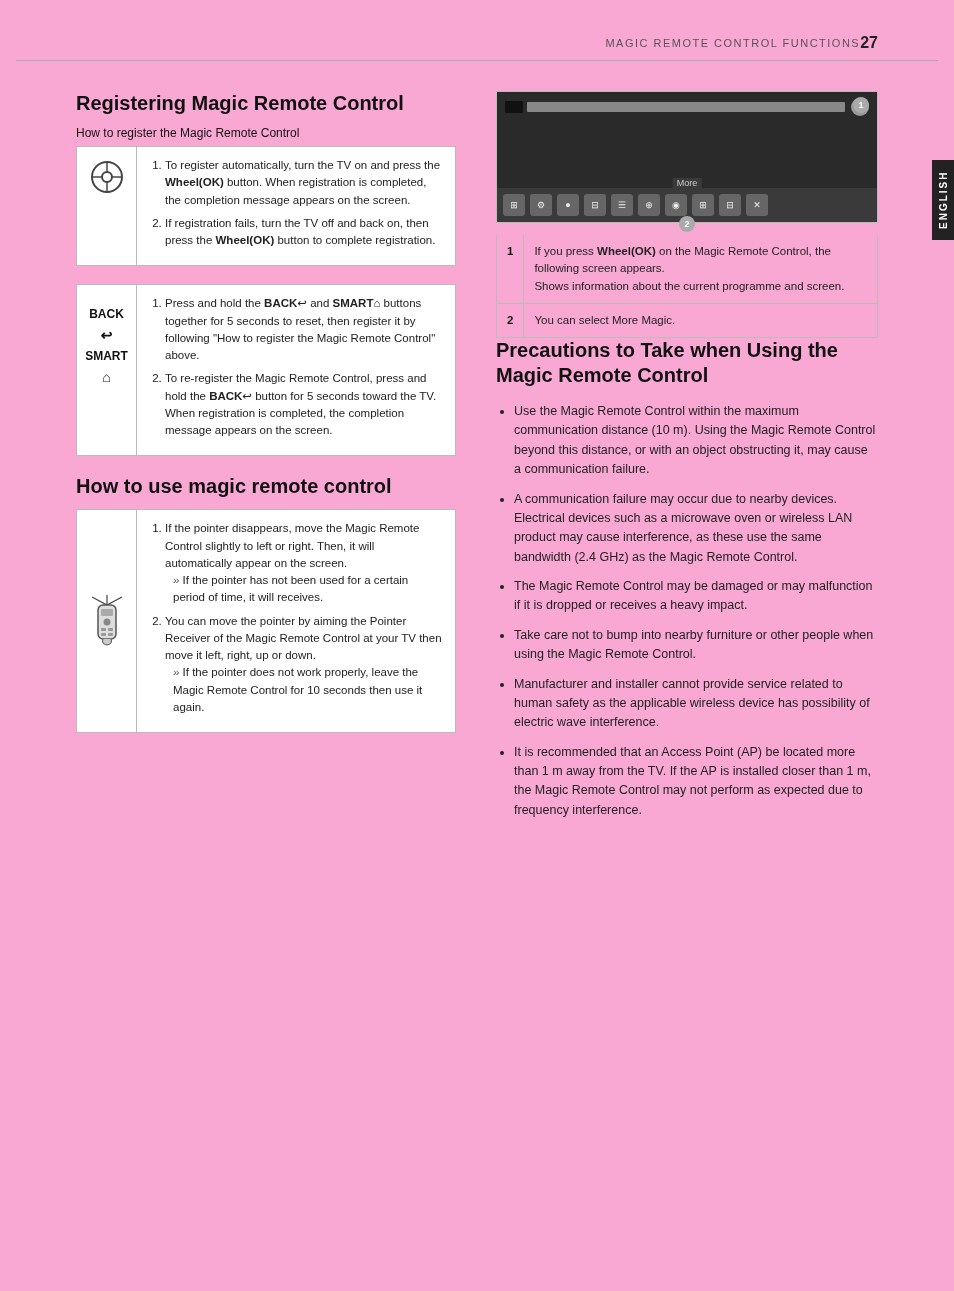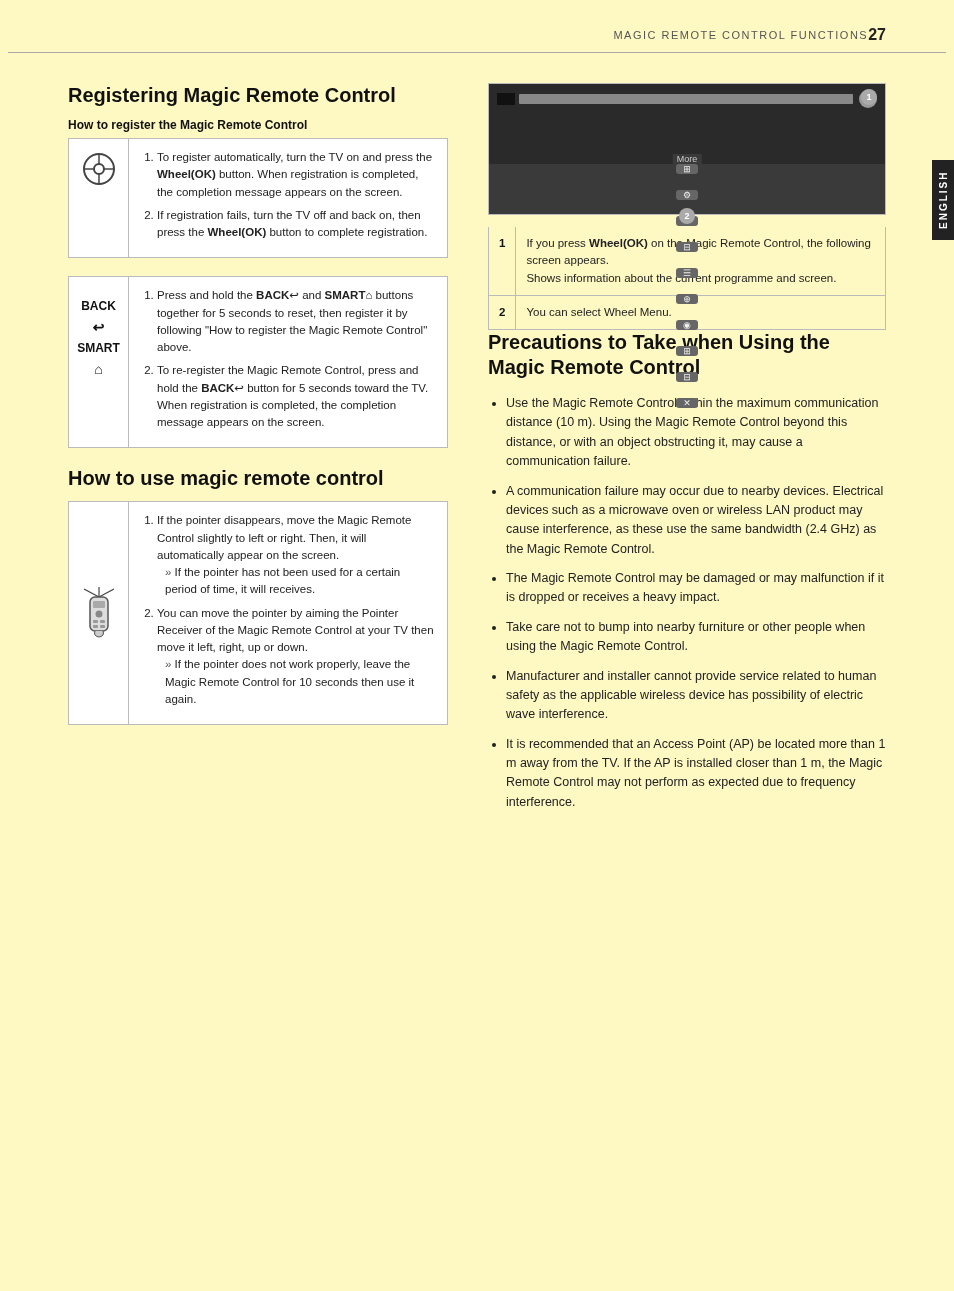--- a/index.html
+++ b/index.html
@@ -7,23 +7,23 @@
       font-family: Arial, Helvetica, sans-serif;
       font-size: 13px;
       background: #fff;
       color: #222;
       width: 954px;
       min-height: 1291px;
     }
     .page {
       width: 954px;
       min-height: 1291px;
-      padding: 8px;
+      padding: 16px;
       position: relative;
-      background: #fef9c3;
+      background: #f9a8d4;
     }
     
     .header-bar {
       display: flex;
       justify-content: flex-end;
       align-items: center;
       padding: 18px 60px 8px 60px;
       border-bottom: 1.5px solid #aaa;
       margin-bottom: 0;
     }
@@ -88,21 +88,21 @@
       line-height: 1.25;
     }
     .section-desc {
       font-size: 12.5px;
       color: #333;
       margin-bottom: 16px;
       line-height: 1.5;
     }
     .subsection-title {
       font-size: 12px;
-      font-weight: bold;
+      font-weight: normal;
       color: #111;
       margin-bottom: 6px;
       margin-top: 4px;
     }
 
     
     .instruction-box {
       border: 1px solid #bbb;
       display: flex;
       flex-direction: row;
@@ -212,27 +212,26 @@
       border-radius: 50%;
       display: flex;
       align-items: center;
       justify-content: center;
       font-size: 9px;
       color: #fff;
       font-weight: bold;
     }
     .tv-toolbar {
       background: #3a3a3a;
-      height: 50px;
+      height: 34px;
       display: flex;
       align-items: center;
       padding: 0 6px;
-      gap: 16px;
+      gap: 5px;
       position: relative;
-      flex-direction: column;
     }
     .tv-toolbar-icon {
       width: 22px;
       height: 22px;
       background: #666;
       border-radius: 3px;
       display: flex;
       align-items: center;
       justify-content: center;
       font-size: 9px;
@@ -463,21 +462,21 @@
       </div>
 
       <table class="tv-info-table">
         <tbody>
           <tr>
             <td>1</td>
             <td>If you press <b>Wheel(OK)</b> on the Magic Remote Control, the following screen appears.<br>Shows information about the current programme and screen.</td>
           </tr>
           <tr>
             <td>2</td>
-            <td>You can select Wheel Menu.</td>
+            <td>You can select More Magic.</td>
           </tr>
         </tbody>
       </table>
 
       <div style="">
         <div class="precautions-title">Precautions to Take when Using the Magic Remote Control</div>
         <ul class="precautions-list">
           <li>Use the Magic Remote Control within the maximum communication distance (10 m). Using the Magic Remote Control beyond this distance, or with an object obstructing it, may cause a communication failure.</li>
           <li>A communication failure may occur due to nearby devices. Electrical devices such as a microwave oven or wireless LAN product may cause interference, as these use the same bandwidth (2.4 GHz) as the Magic Remote Control.</li>
           <li>The Magic Remote Control may be damaged or may malfunction if it is dropped or receives a heavy impact.</li>

